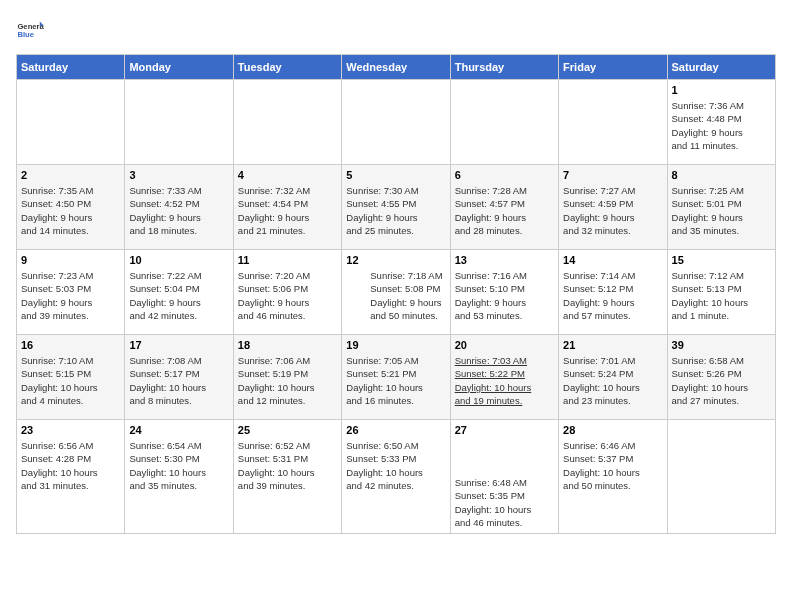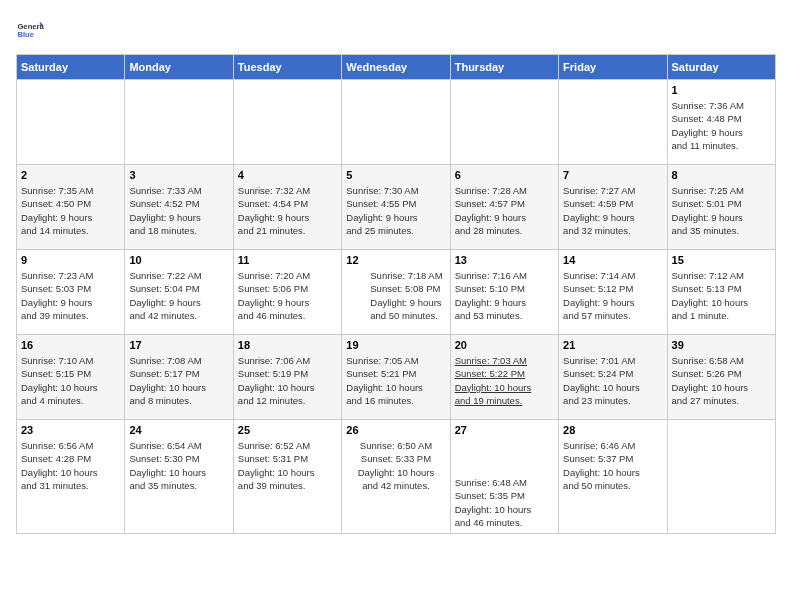--- a/index.html
+++ b/index.html
@@ -306,21 +306,21 @@
         </td>
         <td>
           <span class="cell-day">25</span>
           <div class="cell-info" style="white-space: pre-line;">Sunrise: 6:52 AM
 Sunset: 5:31 PM
 Daylight: 10 hours
 and 39 minutes.</div>
         </td>
         <td>
           <span class="cell-day">26</span>
-          <div class="cell-info" style="white-space: pre-line; text-align: center;">Sunrise: 6:50 AM
+          <div class="cell-info" style="white-space: pre-line;">Sunrise: 6:50 AM
 Sunset: 5:33 PM
 Daylight: 10 hours
 and 42 minutes.</div>
         </td>
         <td>
           <span class="cell-day">27</span>
           <div class="cell-info" style="white-space: pre-line; margin-top: 40px;">Sunrise: 6:48 AM
 Sunset: 5:35 PM
 Daylight: 10 hours
 and 46 minutes.</div>

